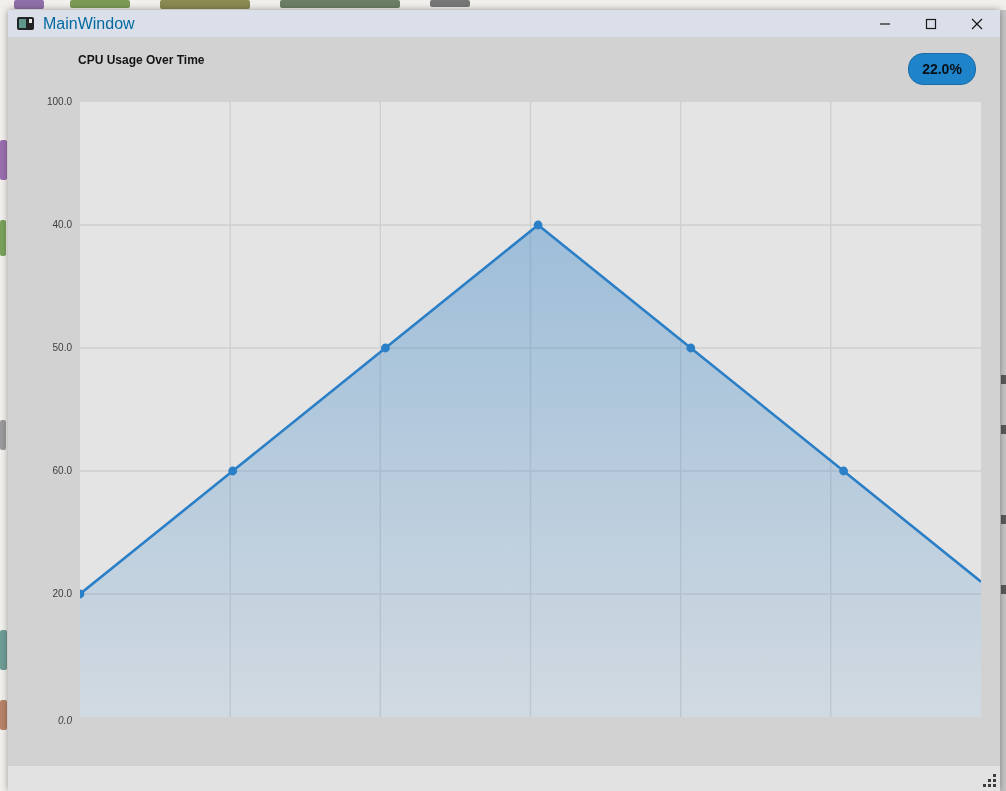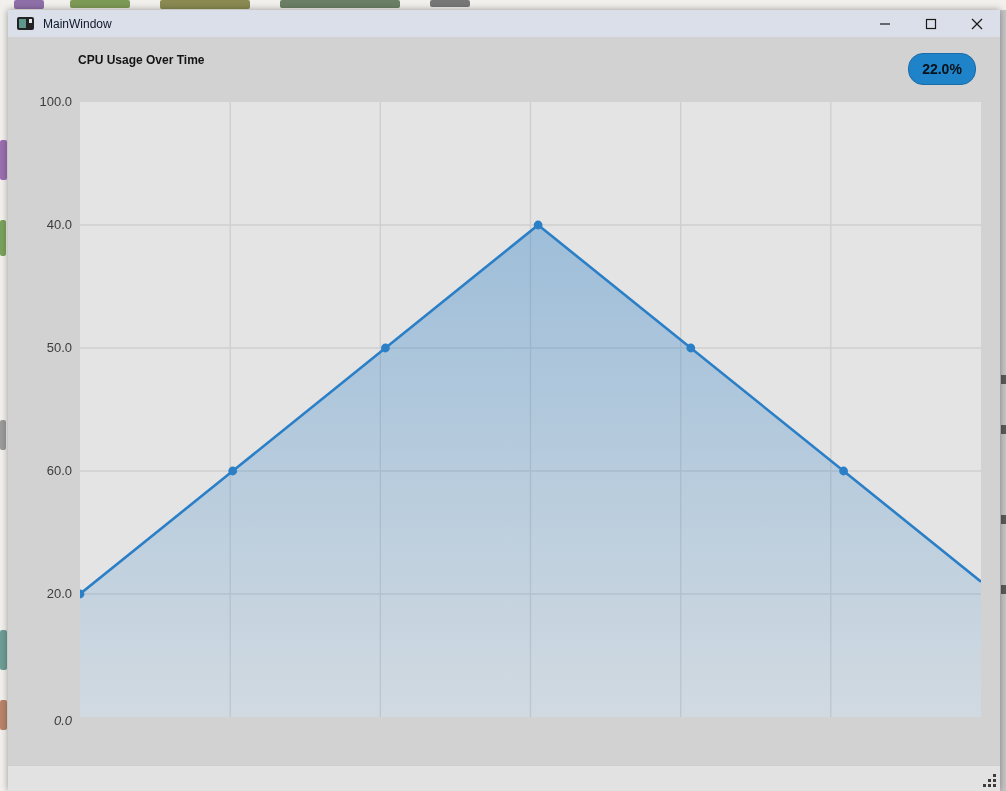--- a/index.html
+++ b/index.html
@@ -19,21 +19,21 @@
   }
 
   
   .titlebar {
     height: 27px; background: #dbdfe9; display: flex; align-items: center;
     flex: 0 0 auto;
   }
   .app-icon { width: 17px; height: 13px; margin: 0 9px 0 9px; background: #232323; border-radius: 2px; position: relative; }
   .app-icon::before { content: ""; position: absolute; left: 2px; top: 2px; width: 7px; height: 9px; background: #5e988d; }
   .app-icon::after { content: ""; position: absolute; right: 2px; top: 2px; width: 3px; height: 4px; background: #e8e8e8; }
-  .titlebar-title { font-size: 12px; color: #0f172a; }
+  .titlebar-title { font-size: 16px; color: #0369a1; }
   .titlebar-spacer { flex: 1; }
   .tb-btn { width: 46px; height: 27px; border: none; background: transparent; display: flex; align-items: center; justify-content: center; cursor: default; }
   .tb-btn svg { display: block; }
 
   
   .content { position: relative; flex: 1 1 auto; background: #d2d2d2; }
   .chart-title {
     position: absolute; left: 70px; top: 16px;
     font-size: 12px; font-weight: bold; color: #141414;
   }
@@ -45,21 +45,21 @@
   }
 
   .plot {
     position: absolute; left: 72px; top: 65px; width: 901px; height: 615px;
     background: #e4e4e4; border: 2px solid #a5a5aa;
   }
   .plot svg { position: absolute; left: -2px; top: -2px; }
 
   .y-tick-label {
     position: absolute; left: 0; width: 64px; text-align: right;
-    font-size: 13px; color: #3d3d3d; line-height: 14px;
+    font-size: 10px; color: #3d3d3d; line-height: 14px;
   }
 
   
   .statusbar {
     flex: 0 0 auto; height: 26px; background: #e2e2e2; position: relative;
     border-top: 1px solid #cfcfcf;
   }
   .size-grip { position: absolute; right: 3px; bottom: 3px; }
 </style>
 </head>

